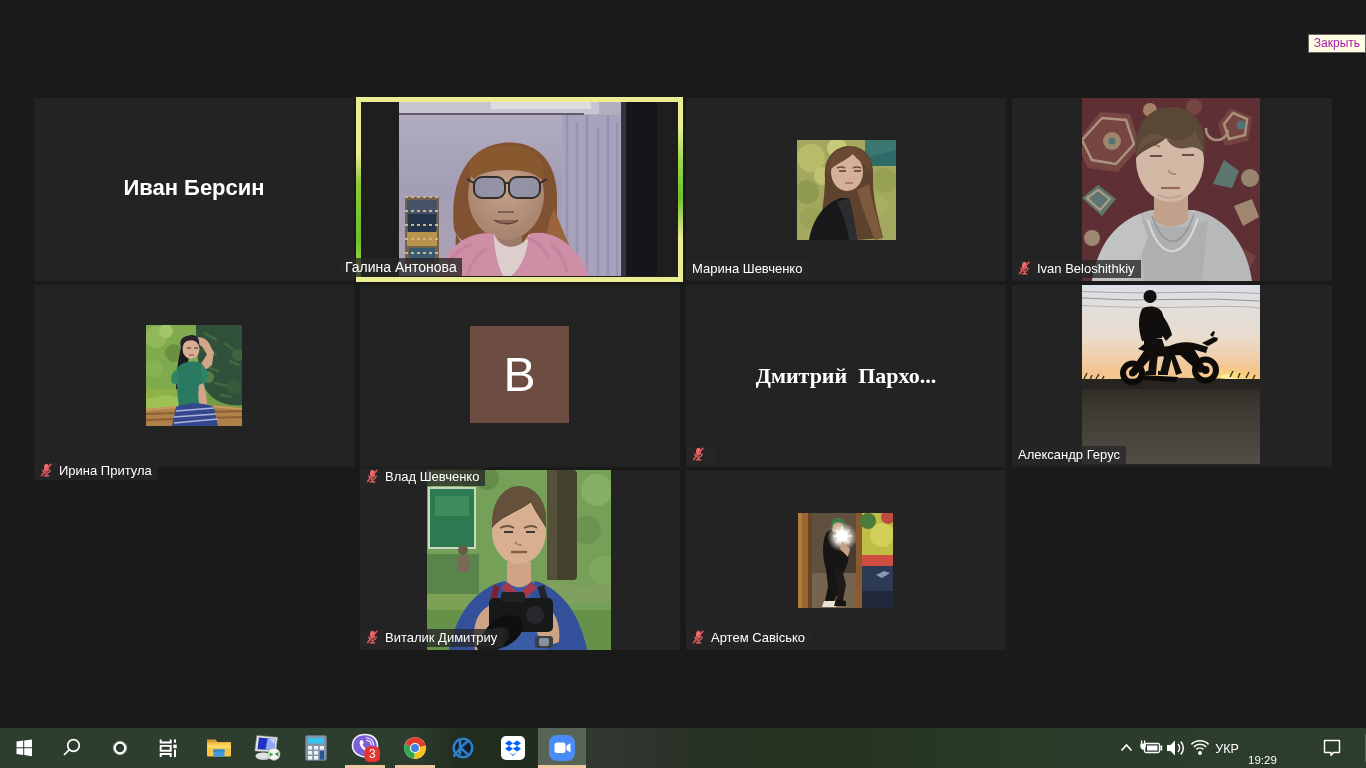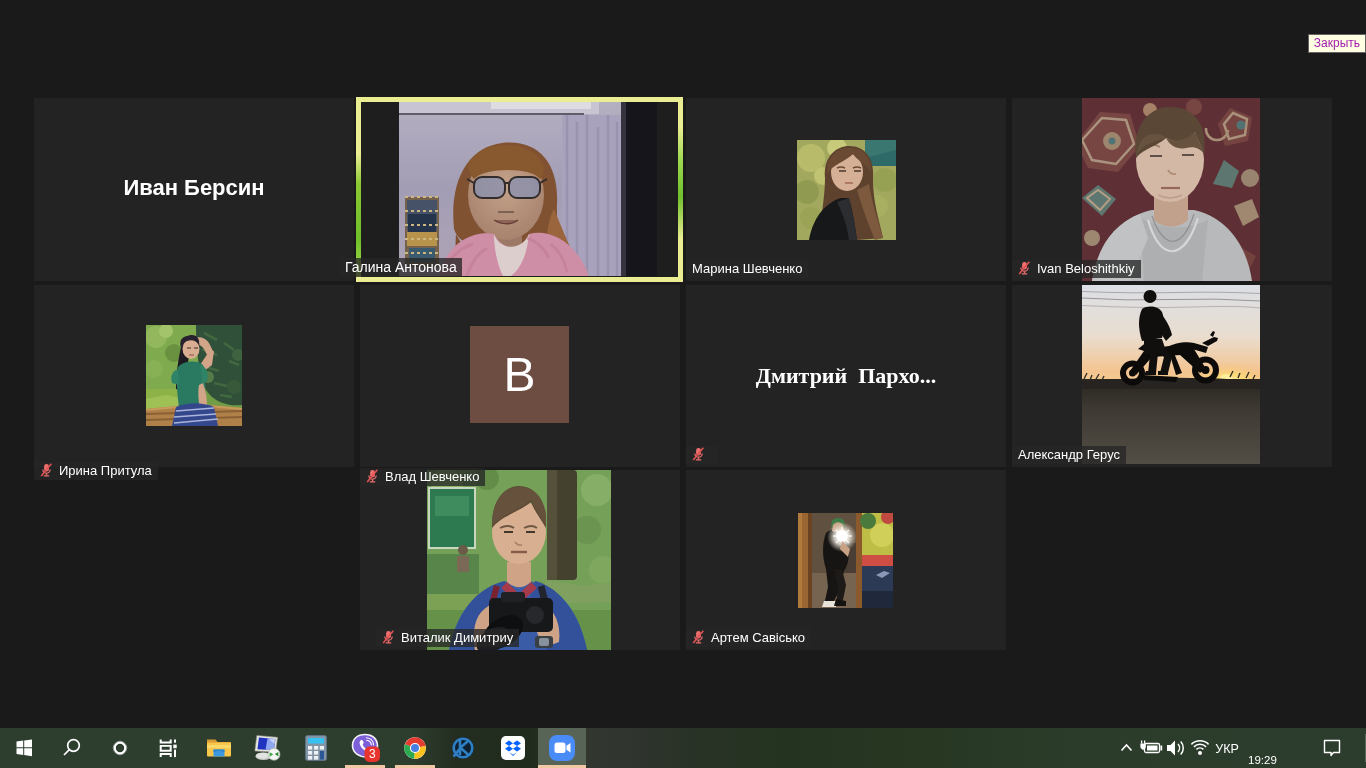--- a/index.html
+++ b/index.html
@@ -434,21 +434,21 @@
   <div class="label" style="left:686px; top:446px;"><svg class="mic" width="13" height="14" viewBox="0 0 13 14">
         <g fill="#ef6f6f">
           <rect x="4.1" y="1" width="4.8" height="7.6" rx="2.4"></rect>
           <path d="M2.2 6.5 a4.3 4.3 0 0 0 8.6 0 h-1.2 a3.1 3.1 0 0 1 -6.2 0 Z"></path>
           <rect x="5.8" y="10.5" width="1.4" height="2"></rect>
           <rect x="3.6" y="12.2" width="5.8" height="1.2" rx="0.6"></rect>
         </g>
         <path d="M1.2 13 L11.3 0.8" stroke="#e05252" stroke-width="1.6"></path>
       </svg></div>
   <div class="label" style="left:1012px; top:446px;">Александр Герус</div>
-  <div class="label" style="left:376px; top:629px;"><svg class="mic" width="13" height="14" viewBox="0 0 13 14">
+  <div class="label" style="left:360px; top:629px;"><svg class="mic" width="13" height="14" viewBox="0 0 13 14">
         <g fill="#ef6f6f">
           <rect x="4.1" y="1" width="4.8" height="7.6" rx="2.4"></rect>
           <path d="M2.2 6.5 a4.3 4.3 0 0 0 8.6 0 h-1.2 a3.1 3.1 0 0 1 -6.2 0 Z"></path>
           <rect x="5.8" y="10.5" width="1.4" height="2"></rect>
           <rect x="3.6" y="12.2" width="5.8" height="1.2" rx="0.6"></rect>
         </g>
         <path d="M1.2 13 L11.3 0.8" stroke="#e05252" stroke-width="1.6"></path>
       </svg>Виталик Димитриу</div>
   <div class="label" style="left:686px; top:629px;"><svg class="mic" width="13" height="14" viewBox="0 0 13 14">
         <g fill="#ef6f6f">

